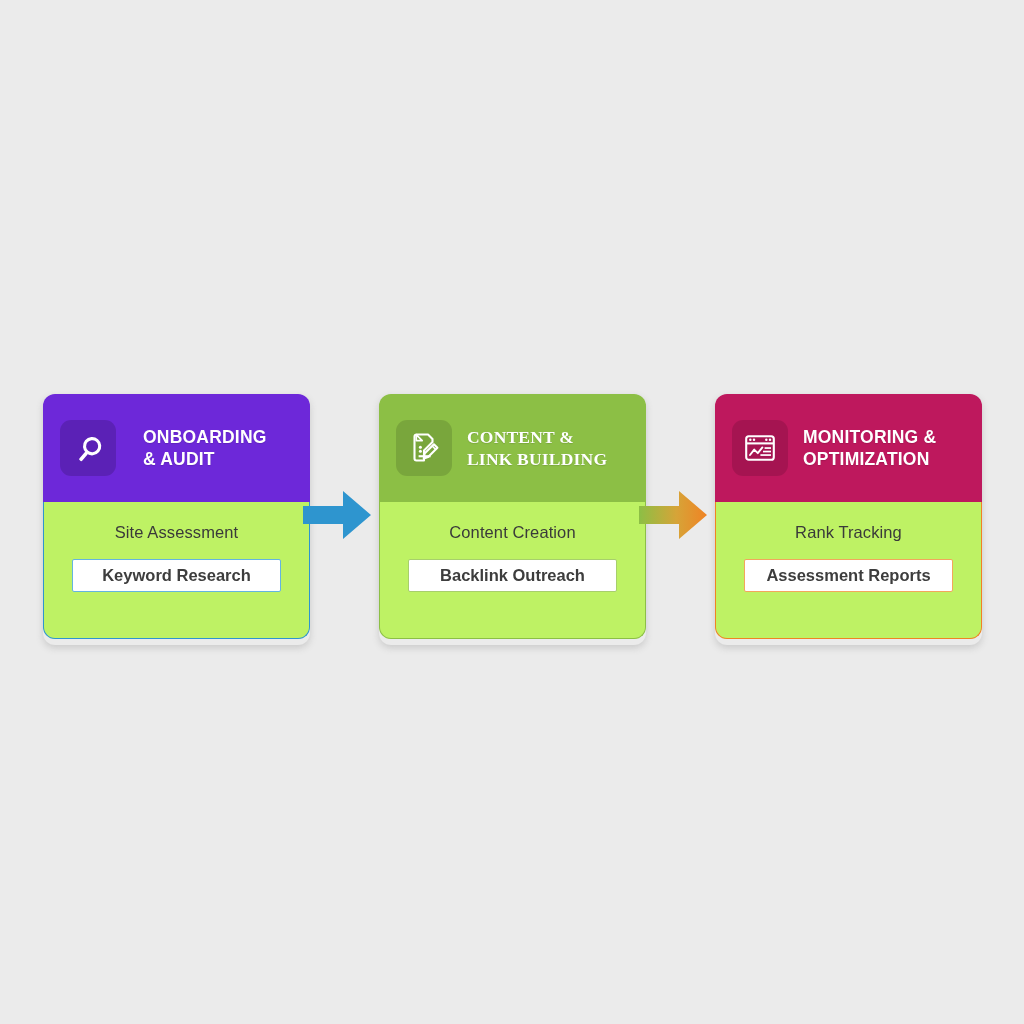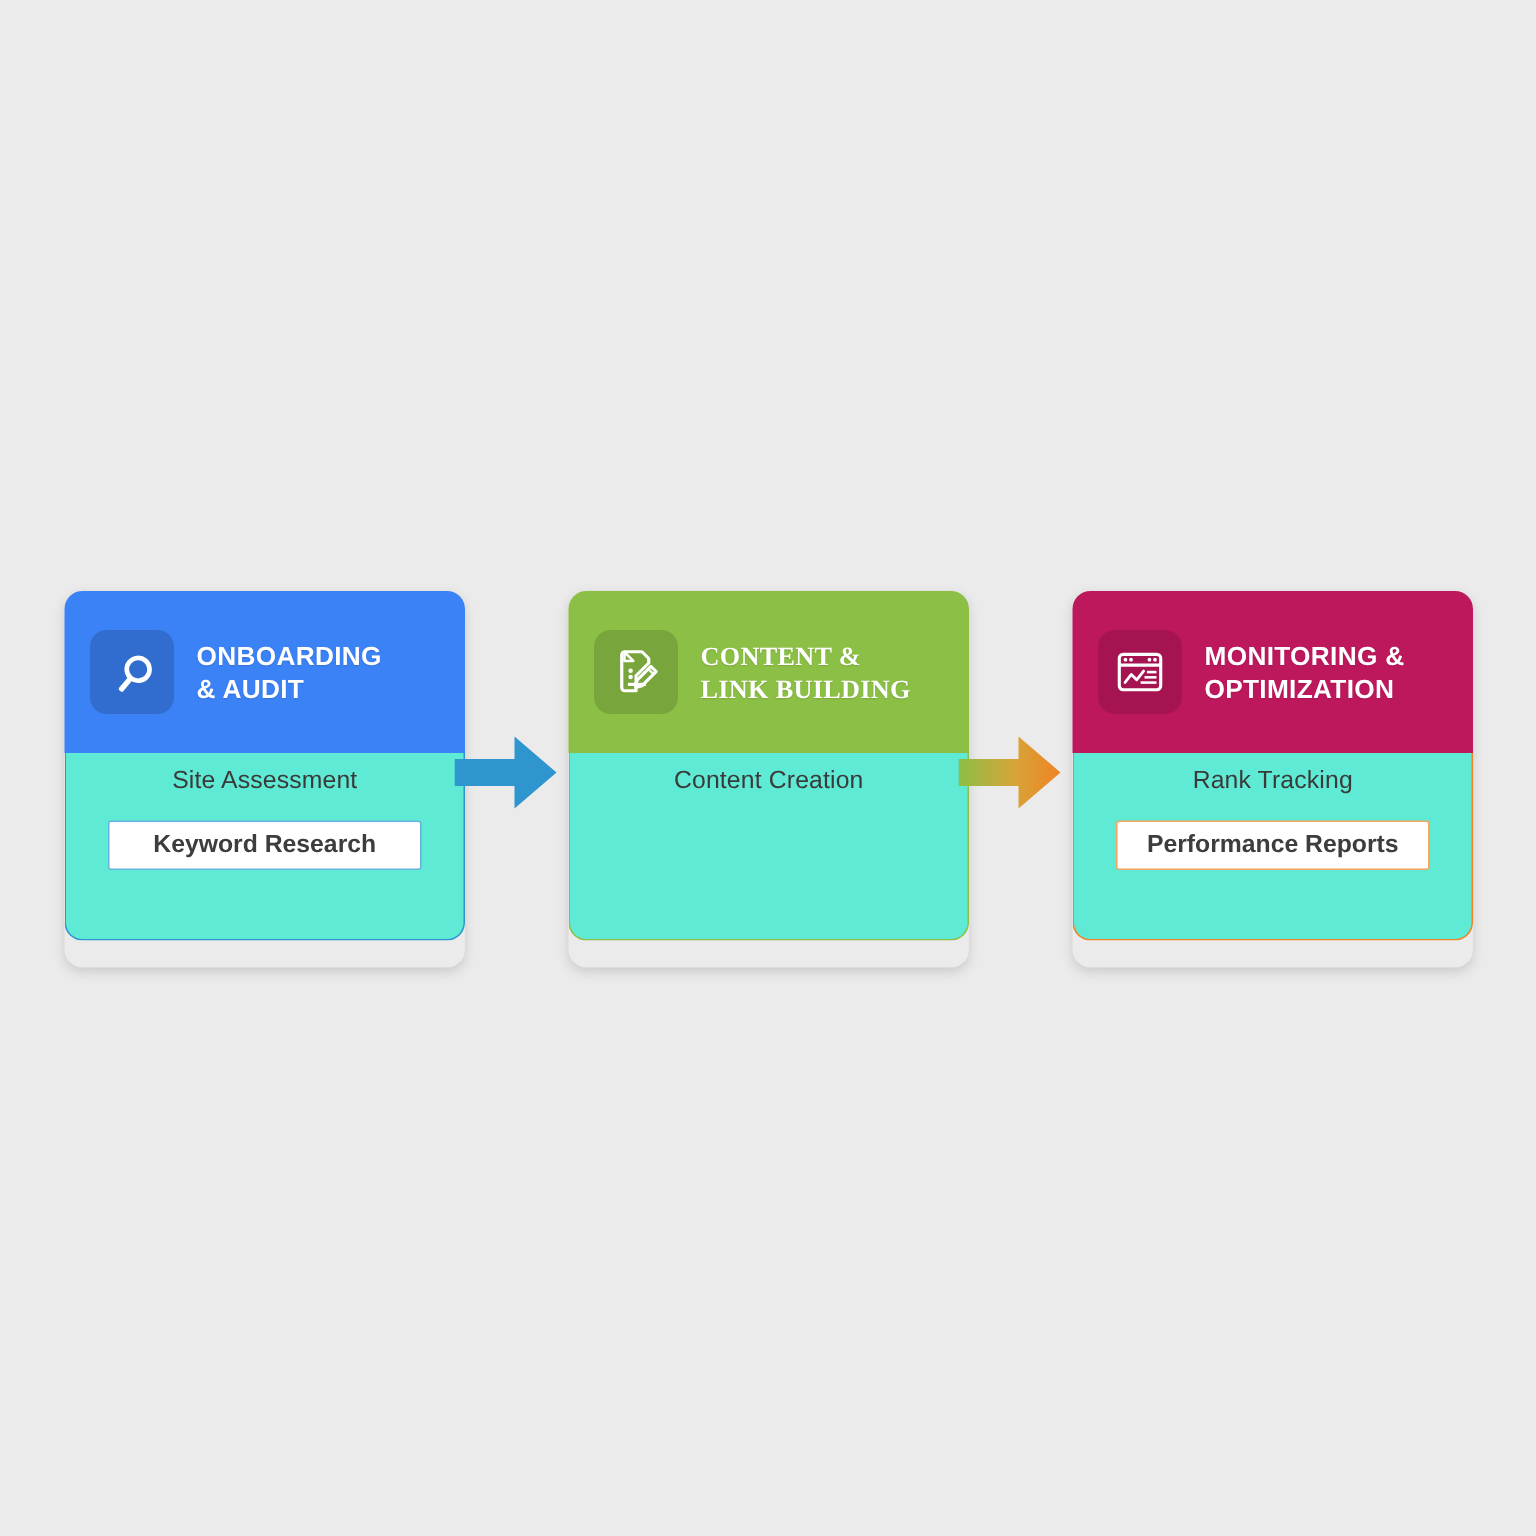--- a/index.html
+++ b/index.html
@@ -54,24 +54,24 @@
     align-items: center;
     box-sizing: border-box;
     padding-left: 17px;
     z-index: 2;
   }
 
   
   .card-body {
     position: absolute;
     left: 0;
-    top: 87px;
+    top: 99px;
     width: 100%;
     height: 146px;
-    background: #5eead4;
+    background: #bef264;
     border-radius: 0 0 12px 12px;
     border-style: solid;
     border-width: 0 1.4px 1.4px 1.4px;
     box-sizing: border-box;
     z-index: 1;
   }
 
   
   .icon-tile {
     width: 56px;
@@ -155,21 +155,21 @@
 <div id="stage">
 
   <div class="card c-blue" style="left:43px;">
     <div class="card-shadow"></div>
 
     <div class="card-body" style="border-color: rgb(46, 149, 207);">
       <div class="body-label">Site Assessment</div>
       <div class="pill">Keyword Research</div>
     </div>
 
-    <div class="card-head" style="background: #3b82f6;">
+    <div class="card-head" style="background: #6d28d9; gap: 12px;">
       <div class="icon-tile">
         <svg width="34" height="34" viewBox="0 0 34 34">
           <g transform="rotate(40 17 17)">
             <circle cx="19" cy="13" r="7.6" fill="none" stroke="#ffffff" stroke-width="3.1"></circle>
             <rect x="17.2" y="21.2" width="3.6" height="10.5" rx="1.1" fill="#ffffff"></rect>
           </g>
         </svg>
       </div>
       <div class="card-title">ONBOARDING
 &amp; AUDIT</div>
@@ -186,20 +186,21 @@
       </defs>
       <path d="M0,20 L40,20 L40,5 L68,29 L40,53 L40,38 L0,38 Z" fill="url(#agrad1)"></path>
     </svg>
   </div>
 
   <div class="card c-green" style="left:379px;">
     <div class="card-shadow"></div>
 
     <div class="card-body" style="border-color: rgb(140, 191, 69);">
       <div class="body-label">Content Creation</div>
+      <div class="pill">Backlink Outreach</div>
     </div>
 
     <div class="card-head" style="background: rgb(140, 191, 69); font-family: Liberation Serif, serif;">
       <div class="icon-tile">
         <svg width="36" height="36" viewBox="0 0 36 36">
           <path d="M10.5,4.5 h11.5 l4.5,4.5 v3 l-8.5,8.5 v10 h-7.5 a2,2 0 0 1 -2,-2 v-22 a2,2 0 0 1 2,-2 z" fill="none" stroke="#ffffff" stroke-width="2.1" stroke-linejoin="round"></path>
           <path d="M10.3,4.7 L16.2,10.6 L10.3,10.6 Z" fill="none" stroke="#ffffff" stroke-width="1.7" stroke-linejoin="round"></path>
           <rect x="12.6" y="25.2" width="12" height="2.1" fill="#ffffff"></rect>
           <circle cx="14.4" cy="17.2" r="1.5" fill="#ffffff"></circle>
           <circle cx="14.4" cy="21.3" r="1.5" fill="#ffffff"></circle>
@@ -225,21 +226,21 @@
       </defs>
       <path d="M0,20 L40,20 L40,5 L68,29 L40,53 L40,38 L0,38 Z" fill="url(#agrad2)"></path>
     </svg>
   </div>
 
   <div class="card c-orange" style="left:715px;">
     <div class="card-shadow"></div>
 
     <div class="card-body" style="border-color: rgb(240, 131, 36);">
       <div class="body-label">Rank Tracking</div>
-      <div class="pill">Performance Reports</div>
+      <div class="pill">Assessment Reports</div>
     </div>
 
     <div class="card-head" style="background: #be185d;">
       <div class="icon-tile">
         <svg width="36" height="36" viewBox="0 0 36 36">
           <rect x="4.2" y="6.2" width="27.6" height="23.6" rx="2.6" fill="none" stroke="#ffffff" stroke-width="2.1"></rect>
           <path d="M4.2,13.4 H31.8" stroke="#ffffff" stroke-width="2.1"></path>
           <circle cx="8.3" cy="9.8" r="1.25" fill="#ffffff"></circle>
           <circle cx="12.0" cy="9.8" r="1.25" fill="#ffffff"></circle>
           <circle cx="24.3" cy="9.8" r="1.25" fill="#ffffff"></circle>

